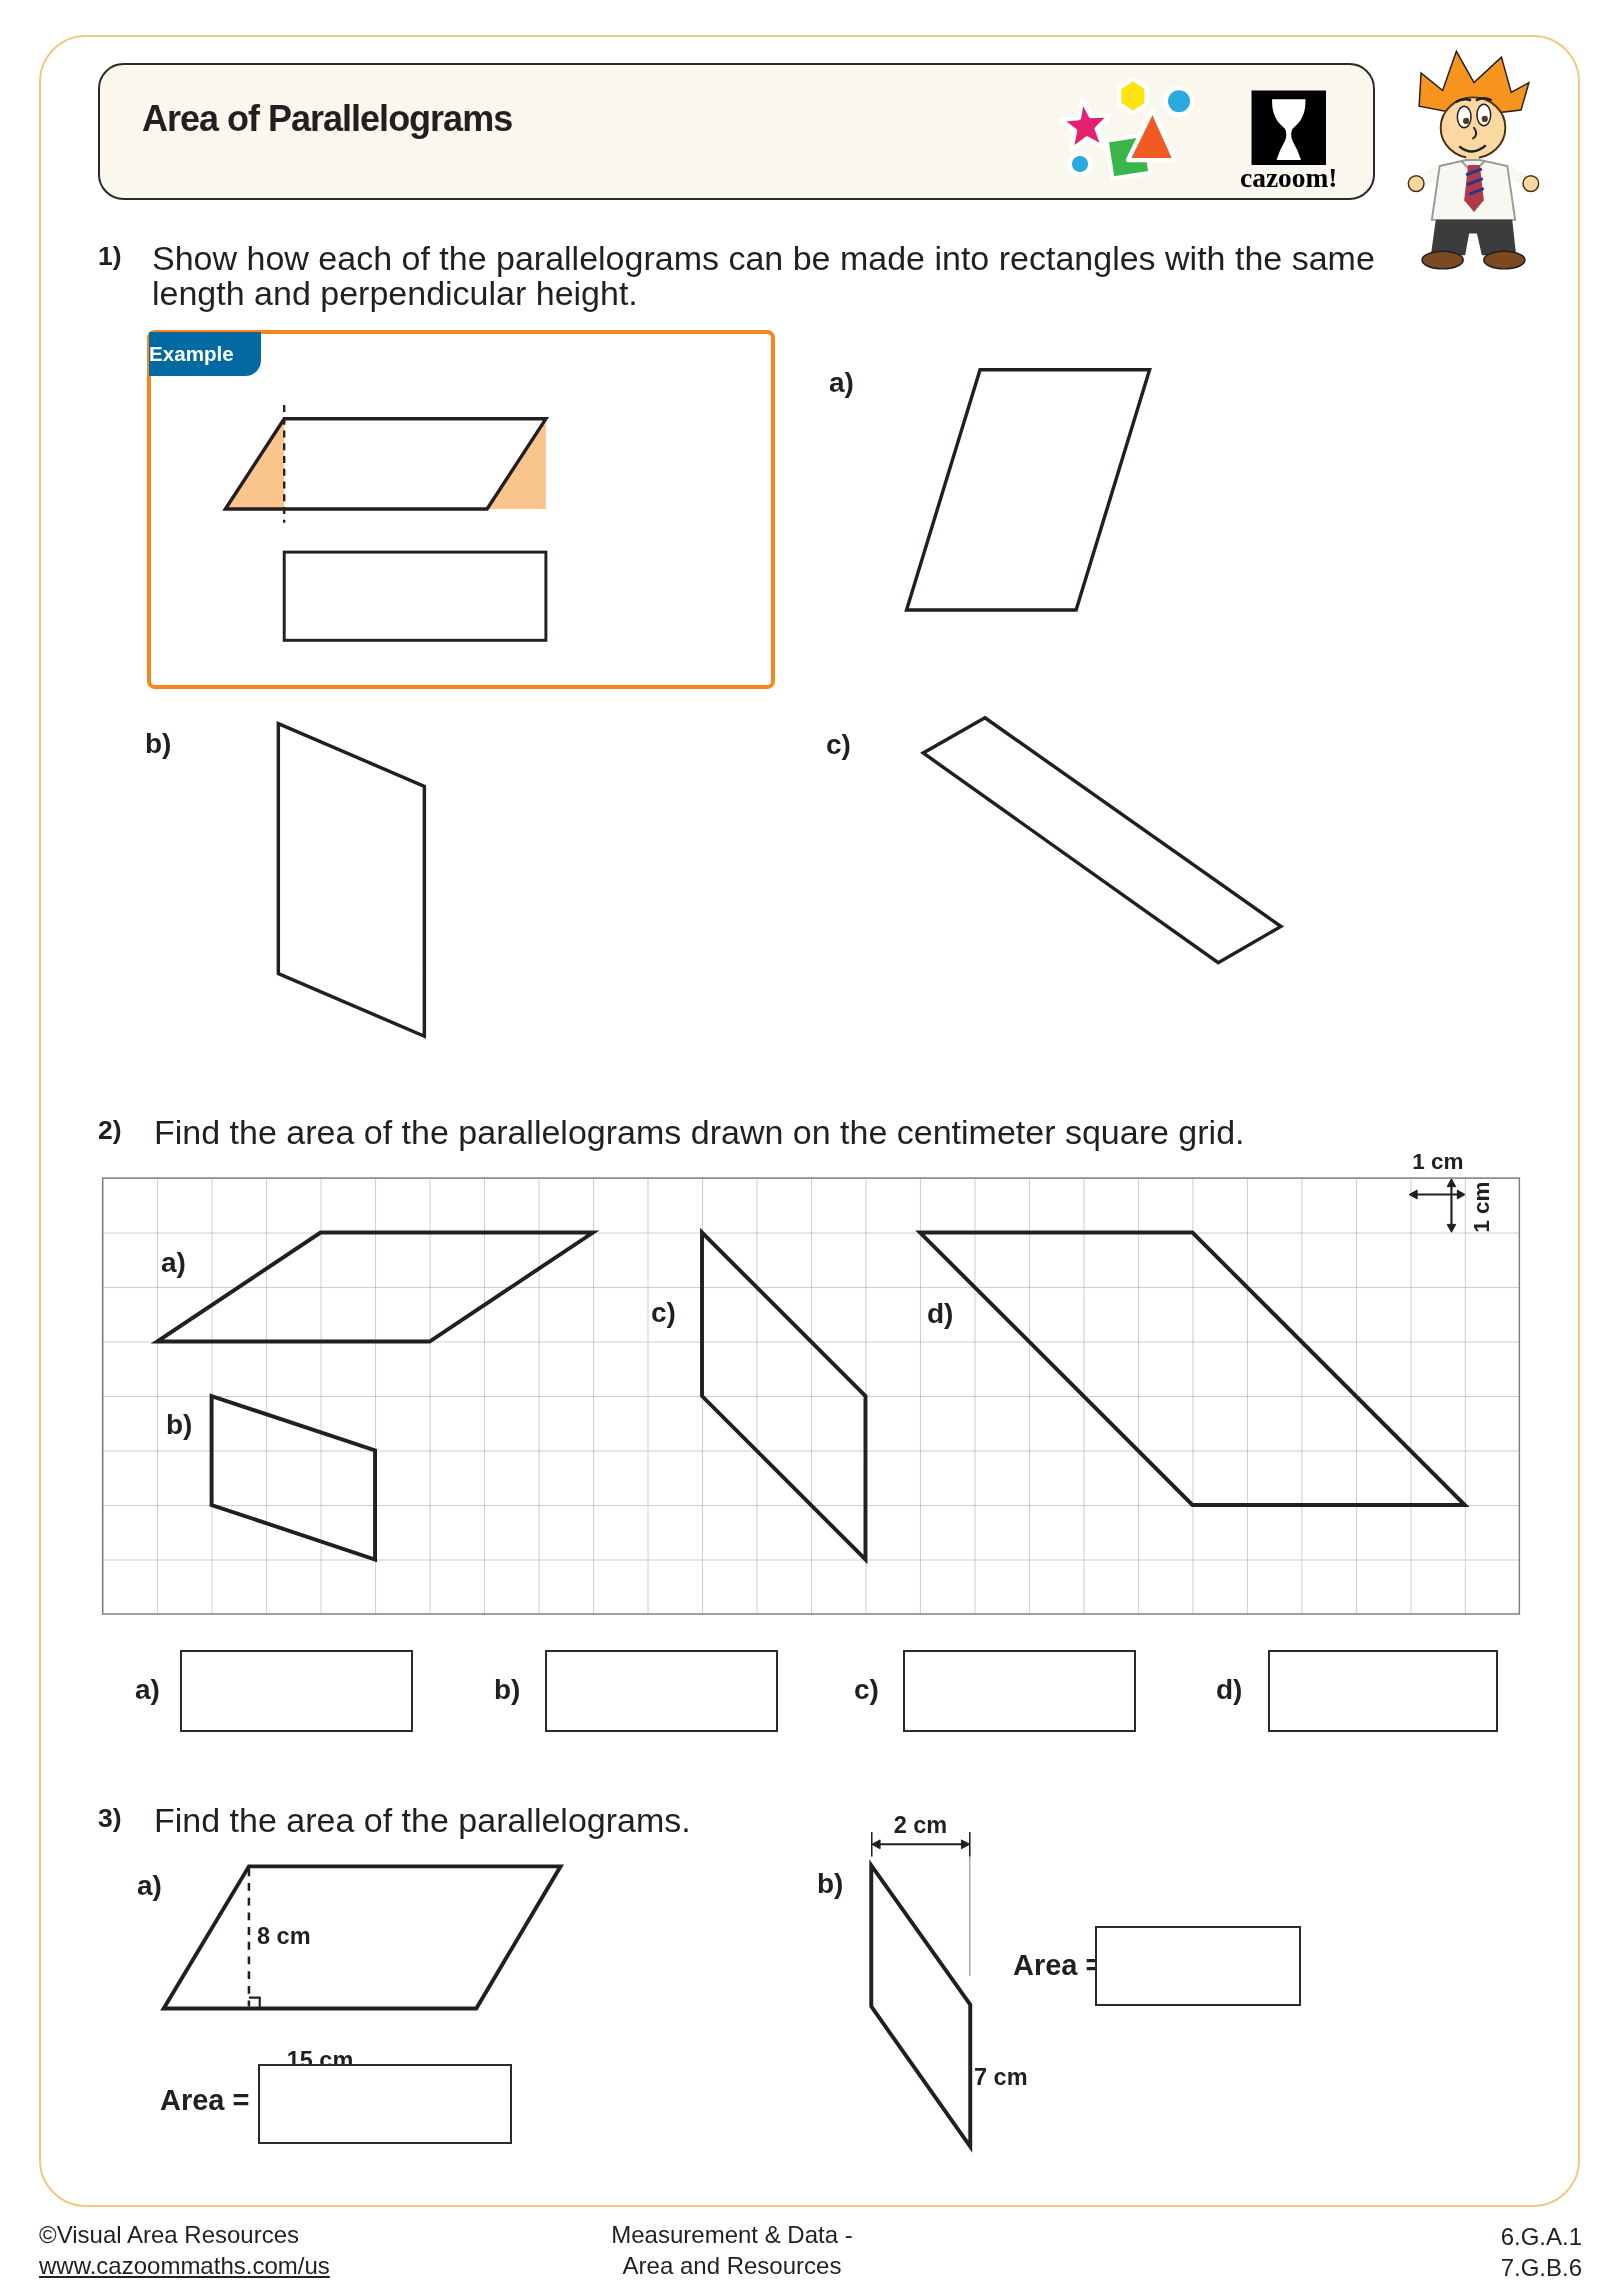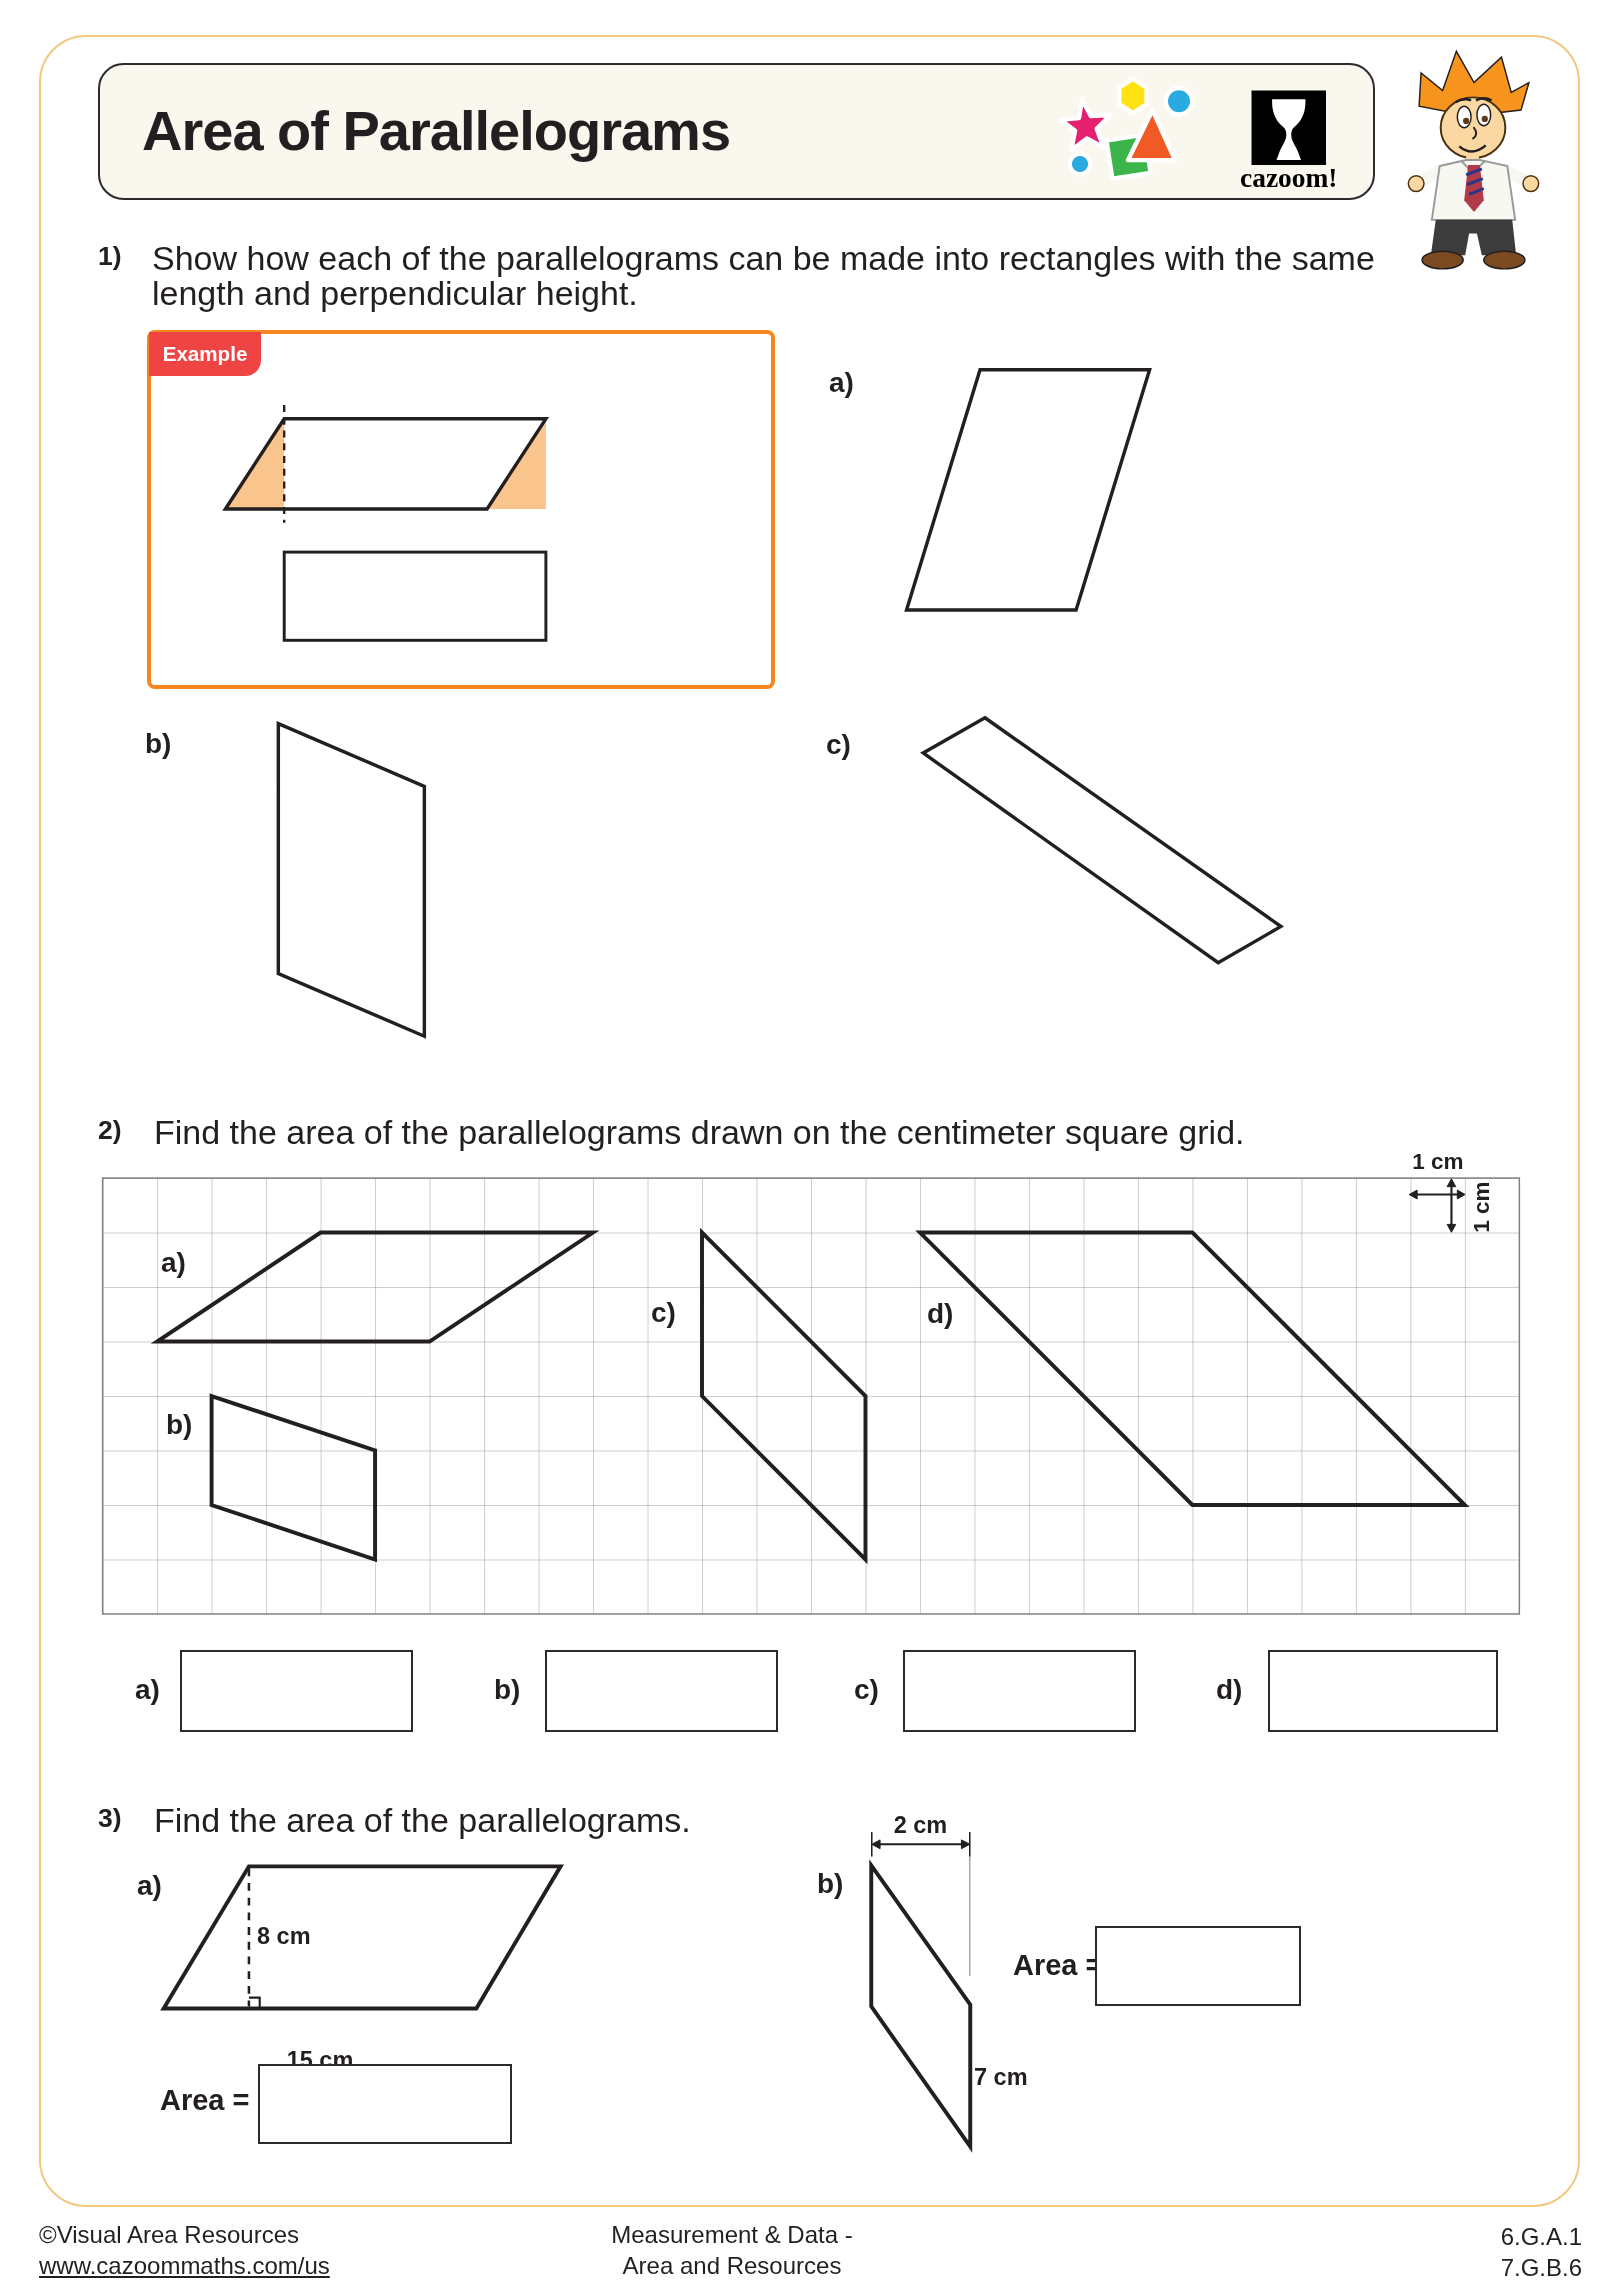--- a/index.html
+++ b/index.html
@@ -2,35 +2,35 @@
 <html><head>
 <meta charset="utf-8">
 <style>
   html,body{margin:0;padding:0;background:#e8e8e8;}
   .page{position:relative;width:1621px;height:2293px;background:#ffffff;overflow:hidden;
         font-family:"Liberation Sans",sans-serif;color:#231F20;}
   .page-border{position:absolute;left:39px;top:35px;width:1537px;height:2168px;
         border:2.9px solid #F2C87E;border-radius:47px;}
   .header-box{position:absolute;left:98px;top:63px;width:1273px;height:133px;
         background:#FAF7EE;border:2.9px solid #2B2B2B;border-radius:25.5px;}
-  .title{position:absolute;left:142px;top:98px;font-size:56px;font-weight:bold;
+  .title{position:absolute;left:142px;top:98px;font-size:36px;font-weight:bold;
         letter-spacing:-1px;white-space:nowrap;}
   svg.art{position:absolute;left:0;top:0;width:1621px;height:2293px;pointer-events:none;}
   .t{position:absolute;white-space:nowrap;color:#231F20;}
   .qnum{font-size:26.5px;font-weight:bold;}
   .qtext{font-size:34px;font-weight:normal;line-height:35px;}
   .qtext span{display:block;}
   .part{font-size:28px;font-weight:bold;}
   .dim{font-size:23.5px;font-weight:bold;}
   .scale{font-size:22.5px;font-weight:bold;}
   .area{font-size:29px;font-weight:bold;}
   .abox{position:absolute;background:#fff;border:2.5px solid #2B2B2B;}
   .example-tab{position:absolute;left:149px;top:332px;width:112px;height:44px;
-        background:#ef4444;border-radius:0 0 15.7px 0;color:#fff;font-size:20.6px;
-        font-weight:bold;text-align:center;line-height:43px;}
+        background:#0369a1;border-radius:0 0 15.7px 0;color:#fff;font-size:20.6px;
+        font-weight:bold;line-height:43px;}
   .example-box{position:absolute;left:147px;top:330px;width:620px;height:351px;
         border:4.9px solid #F6871F;border-radius:7.8px;background:transparent;}
   .foot{font-size:24px;font-weight:normal;line-height:31px;}
   .foot-center{text-align:center;}
   .foot-center span{display:block;}
   .foot-right{text-align:right;}
   .foot-right span{display:block;}
   .link{text-decoration:underline;cursor:pointer;}
   .rot90{transform:rotate(-90deg);transform-origin:center;text-align:center;}
 </style>

